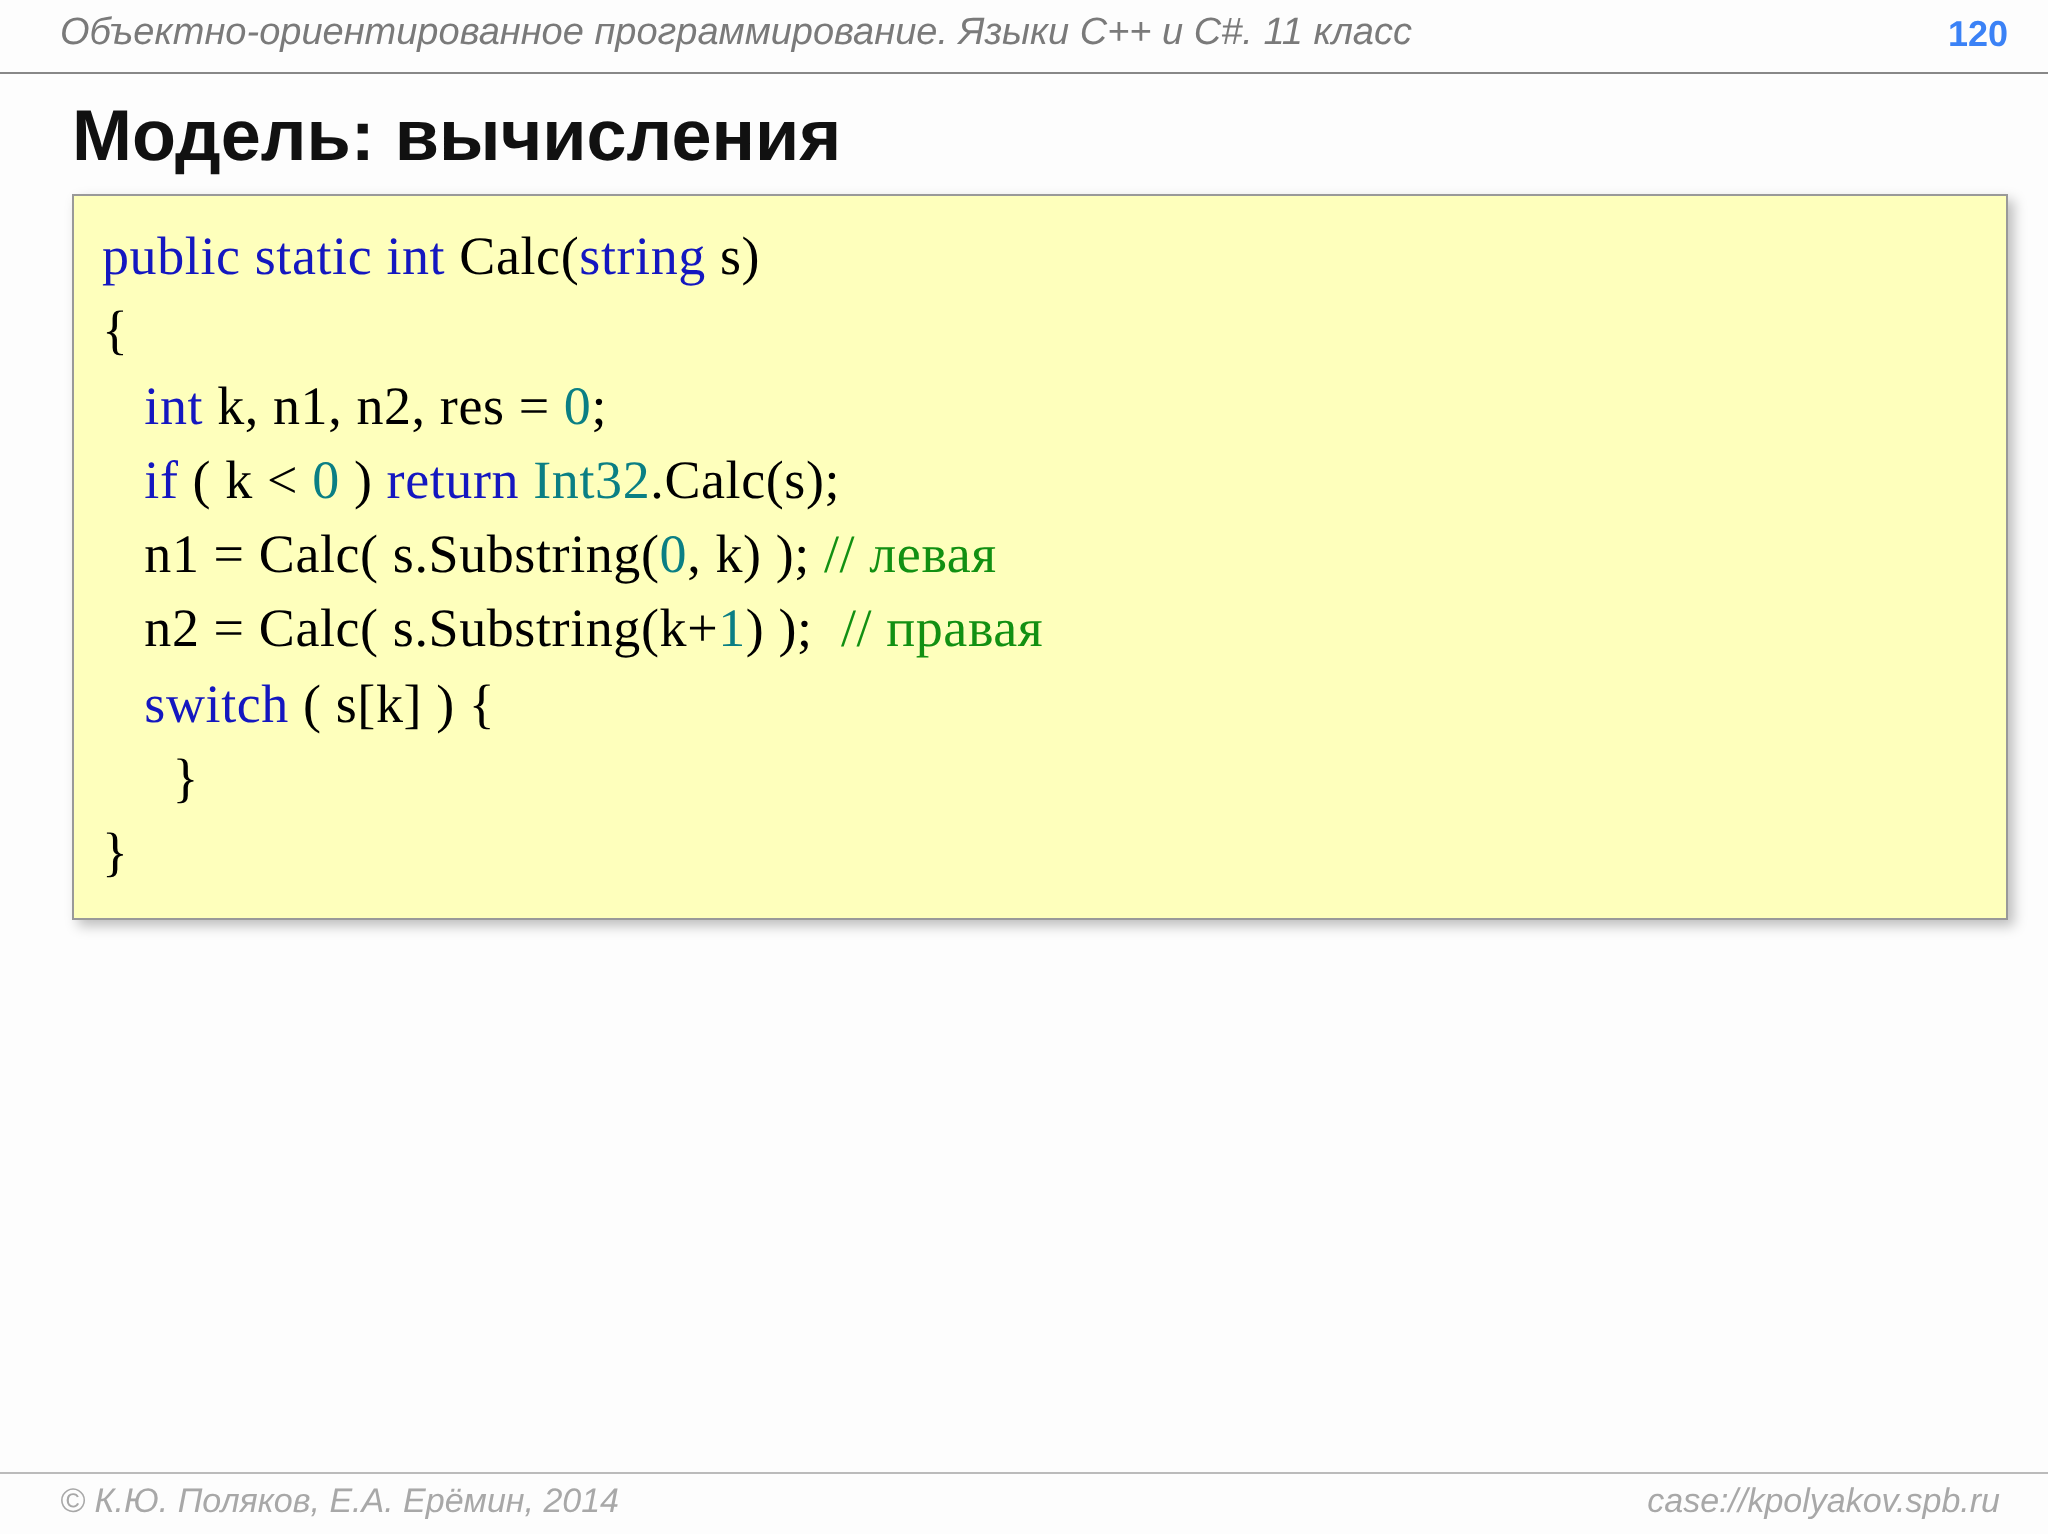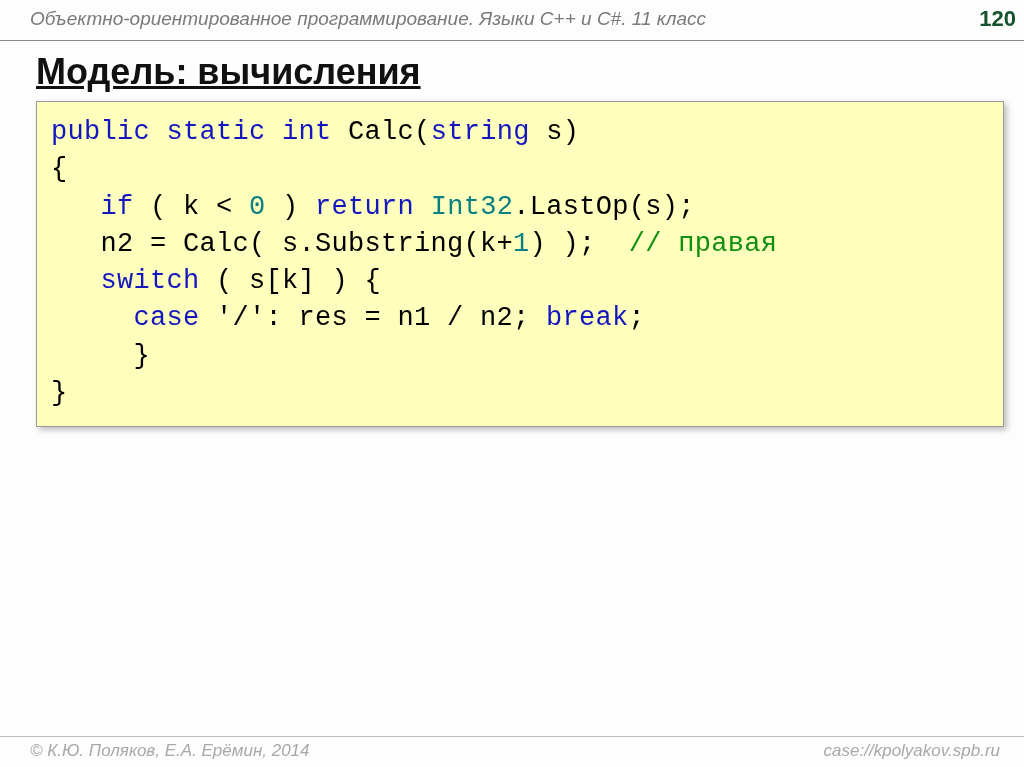--- a/index.html
+++ b/index.html
@@ -10,47 +10,46 @@
     background: #fdfdfd;
     font-family: Arial, Helvetica, sans-serif;
     overflow: hidden;
     box-sizing: border-box;
     position: relative;
   }
   .header-bar {
     display: flex;
     justify-content: space-between;
     align-items: center;
-    padding: 6px 8px 8px 30px;
+    padding: 6px 20px 8px 30px;
     border-bottom: 1px solid #888;
   }
   .header-title {
     color: #7a7a7a;
     font-style: italic;
     font-size: 19px;
   }
   .page-number {
-    color: #14532d;
+    color: #3b82f6;
     font-weight: bold;
-    font-size: 22px;
+    font-size: 18px;
   }
   .slide-heading {
     font-weight: bold;
     font-size: 36px;
     color: #111;
     margin: 10px 0 8px 36px;
-    text-decoration: underline;
   }
   .code-box {
     margin: 0 20px 0 36px;
     background: #feffbc;
     border: 1px solid #999;
     box-shadow: 3px 3px 6px rgba(0,0,0,0.25);
     padding: 12px 14px 14px 14px;
-    font-family: Liberation Mono, monospace;
+    font-family: Liberation Serif, serif;
     font-size: 27px;
     line-height: 1.38;
     letter-spacing: 0.3px;
   }
   .kw  { color: #1417c0; }   
   .cls { color: #0a7f84; text-align: right; }   
   .num { color: #0a7f84; }   
   .cm  { color: #129012; }   
   .txt { color: #000; }
   .footer-bar {
@@ -73,24 +72,25 @@
 <div class="header-bar">
   <span class="header-title">Объектно-ориентированное программирование. Языки C++ и C#. 11 класс</span>
   <span class="page-number">120</span>
 </div>
 
 <div class="slide-heading">Модель: вычисления</div>
 
 <div class="code-box">
 <div><span class="kw">public</span><span class="txt"> </span><span class="kw">static</span><span class="txt"> </span><span class="kw">int</span><span class="txt"> Calc(</span><span class="kw">string</span><span class="txt"> s)</span></div>
 <div><span class="txt">{</span></div>
-<div><span class="txt" style="white-space:pre;">   </span><span class="kw">if</span><span class="txt"> ( k &lt; </span><span class="num">0</span><span class="txt"> ) </span><span class="kw">return</span><span class="txt"> </span><span class="cls">Int32</span><span class="txt">.LastOp(s);</span></div>
+<div><span class="txt" style="white-space:pre;">   </span><span class="kw">int</span><span class="txt"> k, n1, n2, res = </span><span class="num">0</span><span class="txt">;</span></div>
+<div><span class="txt" style="white-space:pre;">   </span><span class="kw">if</span><span class="txt"> ( k &lt; </span><span class="num">0</span><span class="txt"> ) </span><span class="kw">return</span><span class="txt"> </span><span class="cls">Int32</span><span class="txt">.Calc(s);</span></div>
+<div><span class="txt" style="white-space:pre;">   </span><span class="txt">n1 = Calc( s.Substring(</span><span class="num">0</span><span class="txt">, k) ); </span><span class="cm">// левая</span></div>
 <div><span class="txt" style="white-space:pre;">   </span><span class="txt">n2 = Calc( s.Substring(k+</span><span class="num">1</span><span class="txt" style="white-space:pre;">) );  </span><span class="cm">// правая</span></div>
 <div><span class="txt" style="white-space:pre;">   </span><span class="kw">switch</span><span class="txt"> ( s[k] ) {</span></div>
-<div><span class="txt" style="white-space:pre;">     </span><span class="kw">case</span><span class="txt"> '/': res = n1 / n2; </span><span class="kw">break</span><span class="txt">;</span></div>
 <div style="white-space:pre;"><span class="txt">     }</span></div>
 <div><span class="txt">}</span></div>
 </div>
 
 <div class="footer-bar">
   <span>© К.Ю. Поляков, Е.А. Ерёмин, 2014</span>
   <span>case://kpolyakov.spb.ru</span>
 </div>
 
 </body></html>

